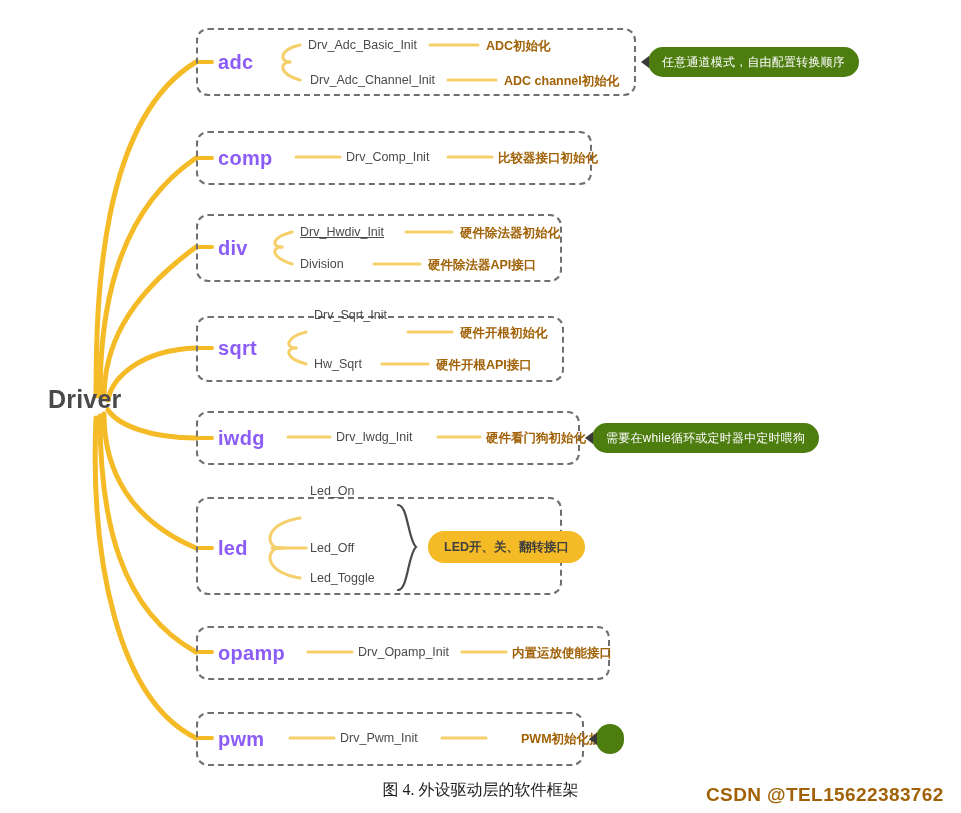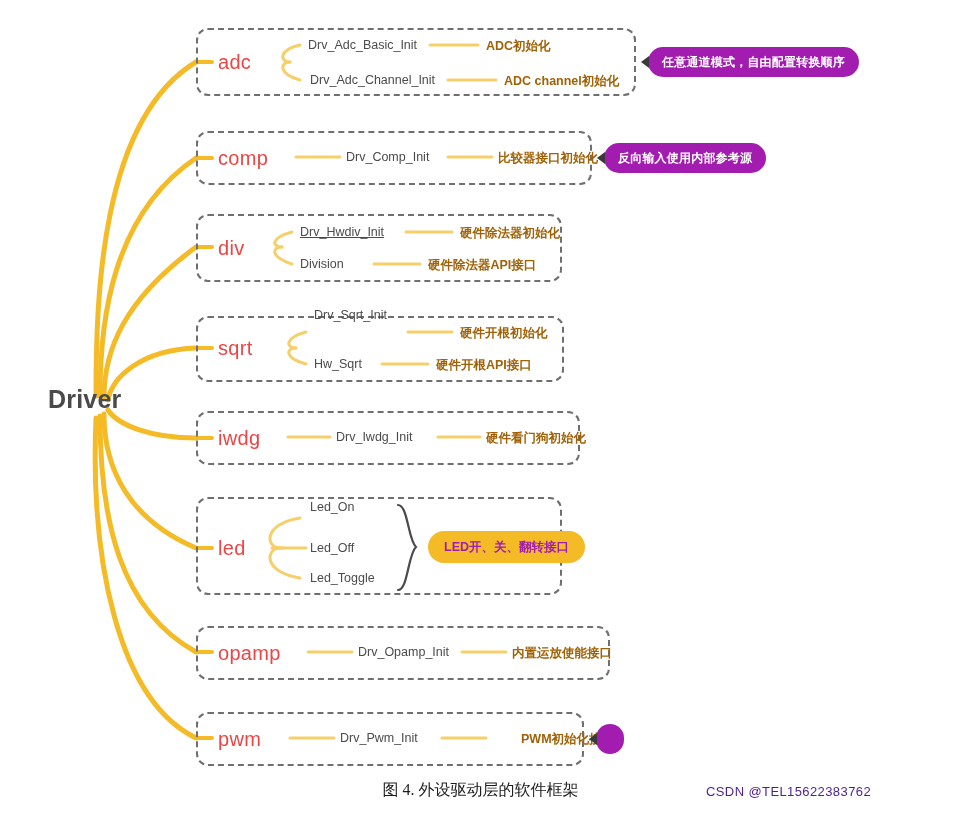--- a/index.html
+++ b/index.html
@@ -26,68 +26,68 @@
   .node-box{
     position:absolute;
     border:2px dashed #6f6f6f;
     border-radius:12px;
     background:transparent;
     box-sizing:border-box;
   }
 
   .node-title{
     position:absolute;
-    font-size:20px;font-weight:normal;
-    color:#ef4444;
+    font-size:20px;font-weight:bold;
+    color:#8b5cf6;
     white-space:nowrap;
     letter-spacing:.3px;
   }
 
   .fn-label{
     position:absolute;
     font-size:12.5px;
     color:#4b4b4b;
     white-space:nowrap;
   }
   .desc-label{
     position:absolute;
     font-size:12.5px;
     color:#a16207;
     font-weight:bold;
     white-space:nowrap;
   }
 
   .callout{
     position:absolute;
-    background:#a21caf;
+    background:#4d7c0f;
     color:#ffffff;
     border-radius:999px;
     font-size:12px;
-    font-weight:bold;
+    font-weight:normal;
     display:flex;align-items:center;justify-content:center;
     white-space:nowrap;
     padding:0 14px;
     height:30px;
     box-sizing:border-box;
     letter-spacing:.2px;
   }
   .callout .tail{
     position:absolute;
     left:-7px;top:50%;
     margin-top:-6px;
     width:0;height:0;
     border-top:6px solid transparent;
     border-bottom:6px solid transparent;
     border-right:8px solid #3a3a3a;
   }
 
   .badge-led{
     position:absolute;
     background:#f5bb26;
-    color:#a21caf;
+    color:#404040;
     border-radius:999px;
     font-size:12.5px;
     font-weight:bold;
     display:flex;align-items:center;justify-content:center;
     white-space:nowrap;
     height:32px;
     padding:0 16px;
     box-sizing:border-box;
   }
 
@@ -95,24 +95,25 @@
     position:absolute;
     left:0;top:780px;width:961px;
     text-align:center;
     font-family:"Liberation Serif","DejaVu Serif",serif;
     font-size:16px;
     color:#1d1d1d;
   }
   .watermark{
     position:absolute;
     left:706px;top:784px;
-    font-size:13px;
-    color:#4c1d95;
+    font-size:19px;
+    color:#a16207;
     white-space:nowrap;
     letter-spacing:.4px;
+    font-weight:bold;
   }
 </style>
 </head>
 <body>
 
 <div id="stage">
 
   <svg id="wires" viewBox="0 0 961 813">
     <g fill="none" stroke="#f5bb26" stroke-width="5" stroke-linecap="round">
       <path d="M96,396 C96,300 100,120 196,62"></path>
@@ -198,47 +199,47 @@
   <div class="desc-label" style="left:504px;top:73px;">ADC channel初始化</div>
   <div class="callout" style="left:648px;top:47px;">
     <span class="tail"></span>
     <span>任意通道模式，自由配置转换顺序</span>
   </div>
 
   <div class="node-box" style="left:196px;top:131px;width:396px;height:54px;"></div>
   <div class="node-title" style="left:218px;top:147px;">comp</div>
   <div class="fn-label" style="left:346px;top:150px;">Drv_Comp_Init</div>
   <div class="desc-label" style="left:498px;top:150px;">比较器接口初始化</div>
-  <div class="callout" style="left:604px;top:143px;">
-    <span class="tail"></span>
-    <span>反向输入使用内部参考源</span>
-  </div>
 
   <div class="node-box" style="left:196px;top:214px;width:366px;height:68px;"></div>
   <div class="node-title" style="left:218px;top:237px;">div</div>
   <div class="fn-label" style="left:300px;top:225px;text-decoration:underline;">Drv_Hwdiv_Init</div>
   <div class="desc-label" style="left:460px;top:225px;">硬件除法器初始化</div>
   <div class="fn-label" style="left:300px;top:257px;">Division</div>
   <div class="desc-label" style="left:428px;top:257px;">硬件除法器API接口</div>
 
   <div class="node-box" style="left:196px;top:316px;width:368px;height:66px;"></div>
   <div class="node-title" style="left:218px;top:337px;">sqrt</div>
   <div class="fn-label" style="left:314px;top:308px;">Drv_Sqrt_Init</div>
   <div class="desc-label" style="left:460px;top:325px;">硬件开根初始化</div>
   <div class="fn-label" style="left:314px;top:357px;">Hw_Sqrt</div>
   <div class="desc-label" style="left:436px;top:357px;">硬件开根API接口</div>
 
   <div class="node-box" style="left:196px;top:411px;width:384px;height:54px;"></div>
   <div class="node-title" style="left:218px;top:427px;">iwdg</div>
   <div class="fn-label" style="left:336px;top:430px;">Drv_Iwdg_Init</div>
   <div class="desc-label" style="left:486px;top:430px;">硬件看门狗初始化</div>
+  <div class="callout" style="left:592px;top:423px;">
+    <span class="tail"></span>
+    <span>需要在while循环或定时器中定时喂狗</span>
+  </div>
 
   <div class="node-box" style="left:196px;top:497px;width:366px;height:98px;"></div>
   <div class="node-title" style="left:218px;top:537px;">led</div>
-  <div class="fn-label" style="left:310px;top:500px;">Led_On</div>
+  <div class="fn-label" style="left:310px;top:484px;">Led_On</div>
   <div class="fn-label" style="left:310px;top:541px;">Led_Off</div>
   <div class="fn-label" style="left:310px;top:571px;">Led_Toggle</div>
   <div class="badge-led" style="left:428px;top:531px;">LED开、关、翻转接口</div>
 
   <div class="node-box" style="left:196px;top:626px;width:414px;height:54px;"></div>
   <div class="node-title" style="left:218px;top:642px;">opamp</div>
   <div class="fn-label" style="left:358px;top:645px;">Drv_Opamp_Init</div>
   <div class="desc-label" style="left:512px;top:645px;">内置运放使能接口</div>
 
   <div class="node-box" style="left:196px;top:712px;width:388px;height:54px;"></div>

